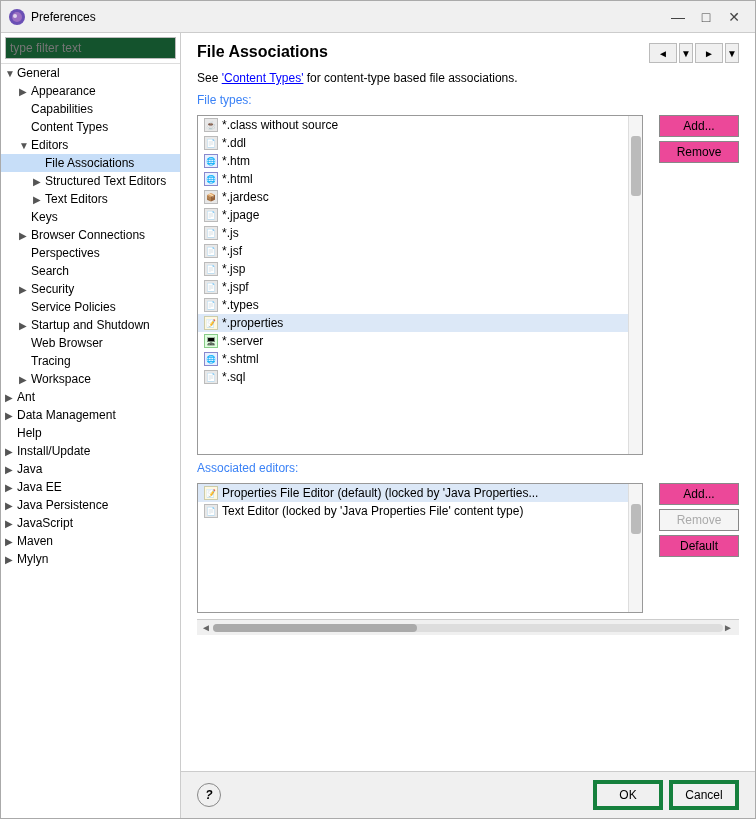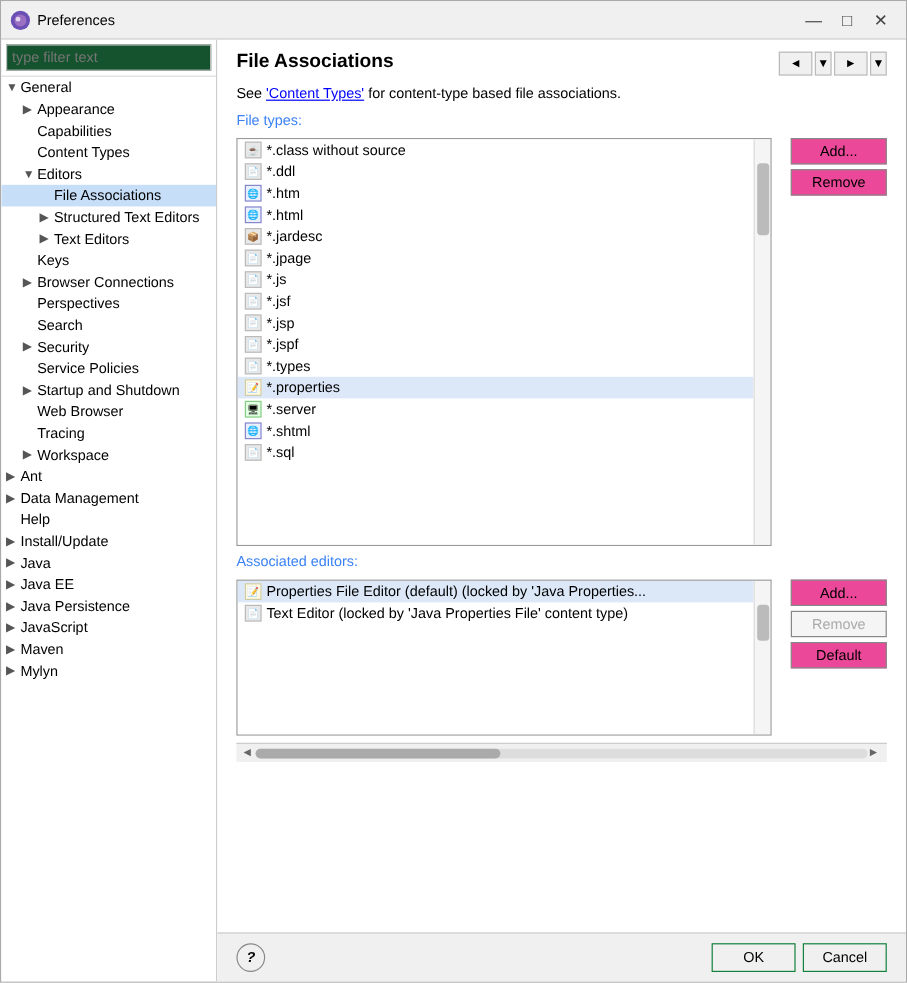--- a/index.html
+++ b/index.html
@@ -28,21 +28,21 @@
     .list-panel { flex: 1; border: 1px solid #999; background: #fff; overflow-y: auto; min-height: 0; }
     .list-item { padding: 2px 6px; cursor: pointer; display: flex; align-items: center; gap: 4px; color: #000; white-space: nowrap; overflow: hidden; text-overflow: ellipsis; }
     .list-item.selected { background: #c7def8; }
     .file-icon { width: 14px; height: 14px; background: #e8e8e8; border: 1px solid #bbb; display: inline-flex; align-items: center; justify-content: center; font-size: 8px; flex-shrink: 0; }
     .file-icon.props { background: #fff8e0; border: 1px solid #cca; }
     .file-icon.server { background: #e0ffe0; border: 1px solid #8c8; }
     .file-icon.web { background: #e8f0ff; border: 1px solid #88c; }
     .side-buttons { display: flex; flex-direction: column; gap: 4px; padding: 0 0 0 8px; }
     .action-btn { min-width: 80px; padding: 3px 8px; background: #ec4899; border: 1px solid #888; cursor: pointer; text-align: center; font-size: 12px; }
     .action-btn.disabled { color: #aaa; cursor: default; background: #f5f5f5; }
-    .dialog-btn { min-width: 70px; padding: 4px 12px; background: #f0f0f0; border: 1px solid #15803d; cursor: pointer; text-align: center; font-size: 12px; }
+    .dialog-btn { min-width: 70px; padding: 4px 12px; background: #f0f0f0; border: 4px solid #15803d; cursor: pointer; text-align: center; font-size: 12px; }
     .help-btn { width: 24px; height: 24px; border-radius: 50%; border: 1px solid #888; background: #f0f0f0; cursor: pointer; display: flex; align-items: center; justify-content: center; font-size: 12px; font-style: italic; font-weight: bold; }
     .hscroll { height: 16px; background: #f0f0f0; border-top: 1px solid #ccc; display: flex; align-items: center; padding: 0 4px; }
     .hscroll-inner { flex: 1; background: #ddd; height: 8px; border-radius: 4px; position: relative; }
     .hscroll-thumb { position: absolute; left: 0; width: 40%; height: 100%; background: #aaa; border-radius: 4px; }
     .scrollbar { width: 14px; background: #f5f5f5; border-left: 1px solid #ccc; display: flex; flex-direction: column; align-items: center; }
     .scrollbar-thumb { width: 10px; background: #bbb; border-radius: 3px; margin-top: 20px; height: 60px; }
     .list-with-scroll { display: flex; border: 1px solid #999; background: #fff; overflow: hidden; }
     .list-with-scroll .list-panel { flex: 1; border: none; overflow-y: auto; }
     .list-with-scroll .scrollbar { border-left: 1px solid #ddd; }
   </style>

